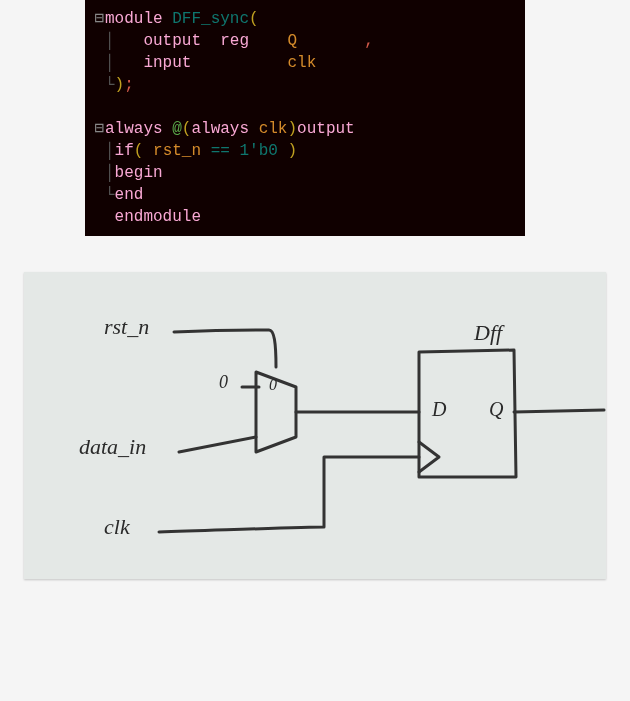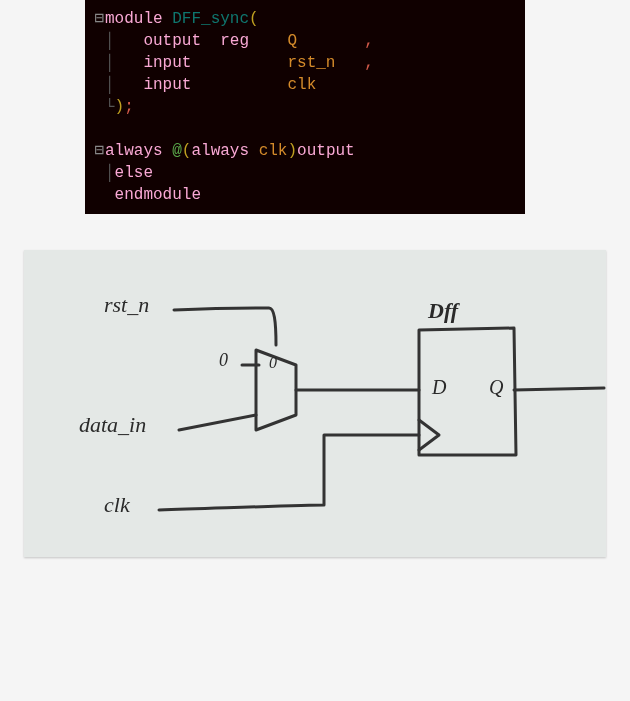--- a/index.html
+++ b/index.html
@@ -72,26 +72,27 @@
   }
 </style>
 </head>
 <body>
 
 <div class="page">
 
   <div class="code-block">
     <span class="code-line"><span class="fold-marker">⊟</span><span class="kw-blue">module</span> <span class="kw-red">DFF_sync</span><span class="kw-gold">(</span></span>
     <span class="code-line"><span class="fold-marker"> </span><span class="guide">│   </span><span class="kw-blue">output</span>  <span class="kw-blue">reg</span>    <span class="kw-orange">Q</span>       <span class="punct">,</span></span>
-    <span class="code-line"><span class="fold-marker"> </span><span class="guide">│   </span><span class="kw-blue">input</span>          <span class="kw-orange">rst_n</span>   <span class="punct">,</span></span>
     <span class="code-line"><span class="fold-marker"> </span><span class="guide">│   </span><span class="kw-blue">input</span>          <span class="kw-orange">clk</span></span>
     <span class="code-line"><span class="fold-marker"> </span><span class="guide">└</span><span class="kw-gold">)</span><span class="punct">;</span></span>
     <span class="code-line"> </span>
     <span class="code-line"><span class="fold-marker">⊟</span><span class="kw-blue">always</span> <span class="kw-green">@</span><span class="kw-gold">(</span><span class="kw-blue">always</span> <span class="kw-orange">clk</span><span class="kw-gold">)</span><span class="kw-blue">output</span></span>
-    <span class="code-line"><span class="fold-marker"> </span><span class="guide">│</span><span class="kw-blue">else</span></span>
+    <span class="code-line"><span class="fold-marker"> </span><span class="guide">│</span><span class="kw-blue">if</span><span class="kw-gold">(</span> <span class="kw-orange">rst_n</span> <span class="kw-red">==</span> <span class="kw-red">1'b0</span> <span class="kw-gold">)</span></span>
+    <span class="code-line"><span class="fold-marker"> </span><span class="guide">│</span><span class="kw-blue">begin</span></span>
+    <span class="code-line"><span class="fold-marker"> </span><span class="guide">└</span><span class="kw-blue">end</span></span>
     <span class="code-line"><span class="fold-marker"> </span> <span class="kw-blue">endmodule</span></span>
   </div>
 
   <div class="sketch-wrap">
     <svg viewBox="0 0 582 307">
       <g stroke="#333" stroke-width="3" fill="none" stroke-linecap="round" stroke-linejoin="round">
 
         <path d="M 150 60 C 200 58, 240 58, 245 58 C 250 58, 252 70, 252 95"></path>
 
         <path d="M 218 115 L 235 115"></path>
@@ -109,18 +110,18 @@
         <path d="M 135 260 C 200 258, 280 255, 300 255 L 300 185 L 395 185"></path>
 
         <path d="M 490 140 L 580 138"></path>
       </g>
     </svg>
     <div class="sketch-label" style="left:80px; top:42px;">rst_n</div>
     <div class="sketch-label" style="left:195px; top:100px; font-size:18px;">0</div>
     <div class="sketch-label" style="left:245px; top:104px; font-size:16px;">0</div>
     <div class="sketch-label" style="left:55px; top:162px;">data_in</div>
     <div class="sketch-label" style="left:80px; top:242px;">clk</div>
-    <div class="sketch-label" style="left:404px; top:48px;font-weight:bold;">Dff</div>
+    <div class="sketch-label" style="left:450px; top:48px;">Dff</div>
     <div class="sketch-label" style="left:408px; top:126px; font-size:20px;">D</div>
     <div class="sketch-label" style="left:465px; top:126px; font-size:20px;">Q</div>
   </div>
 
 </div>
 
 </body></html>

